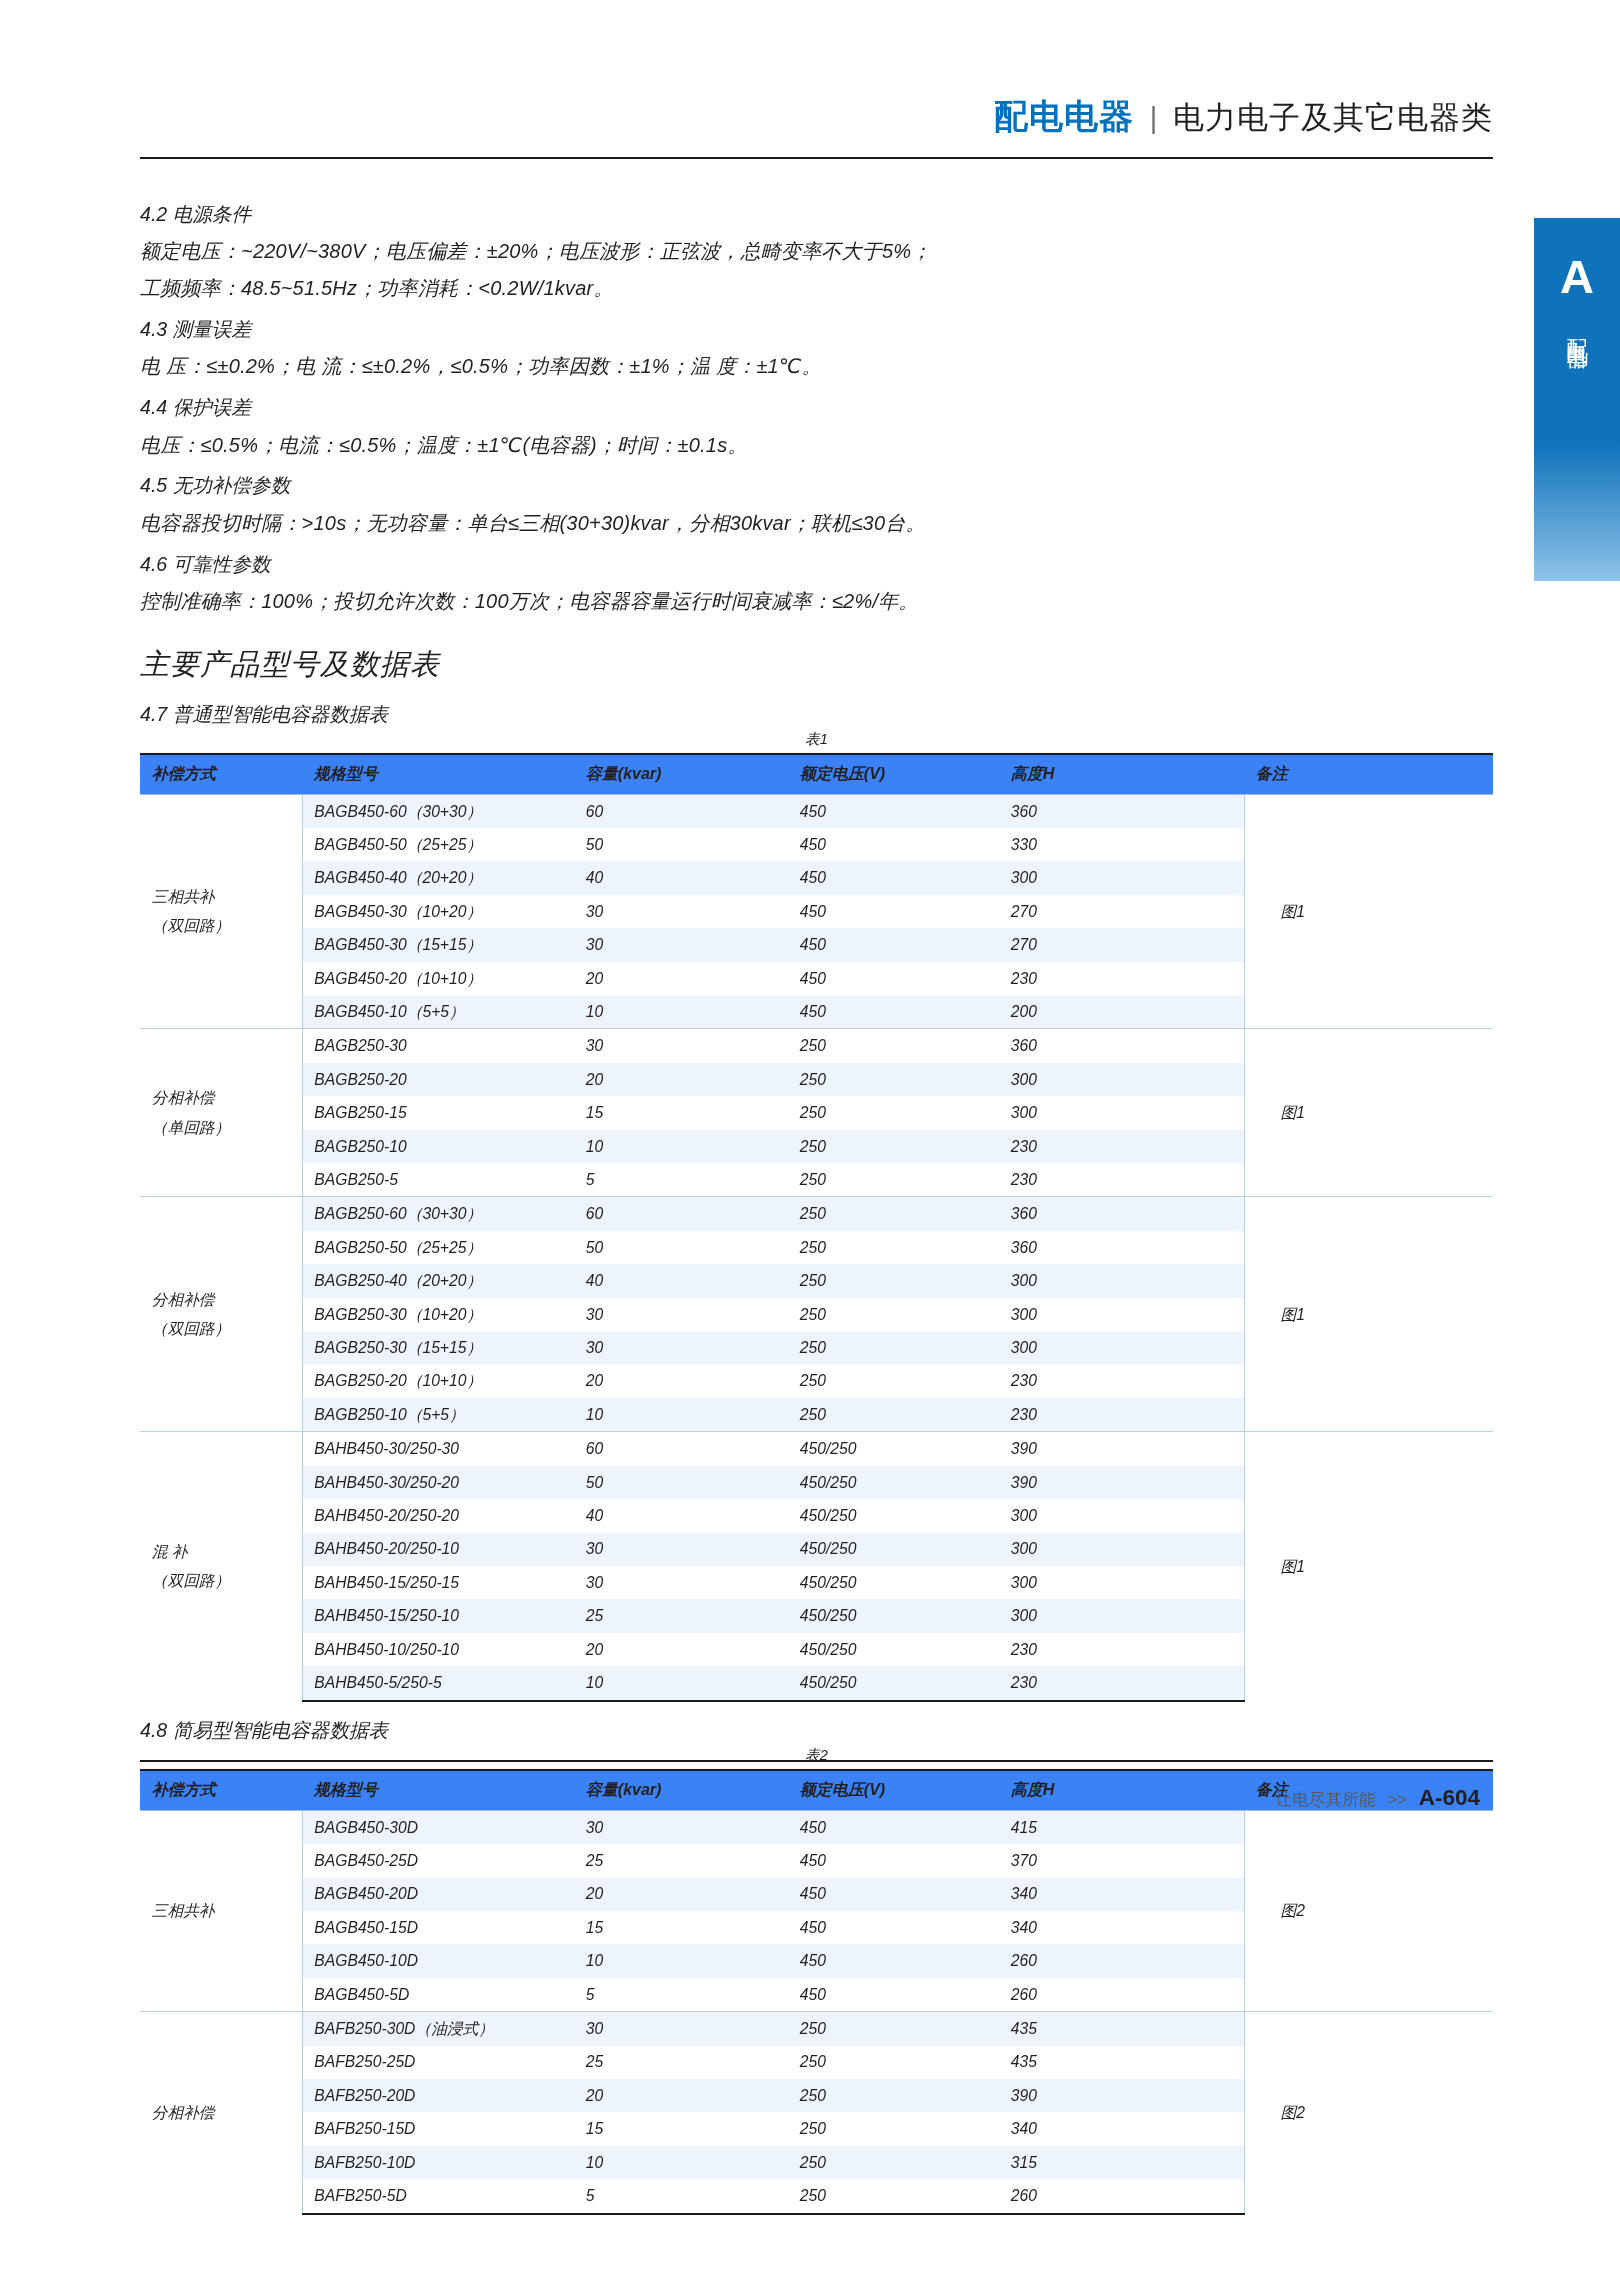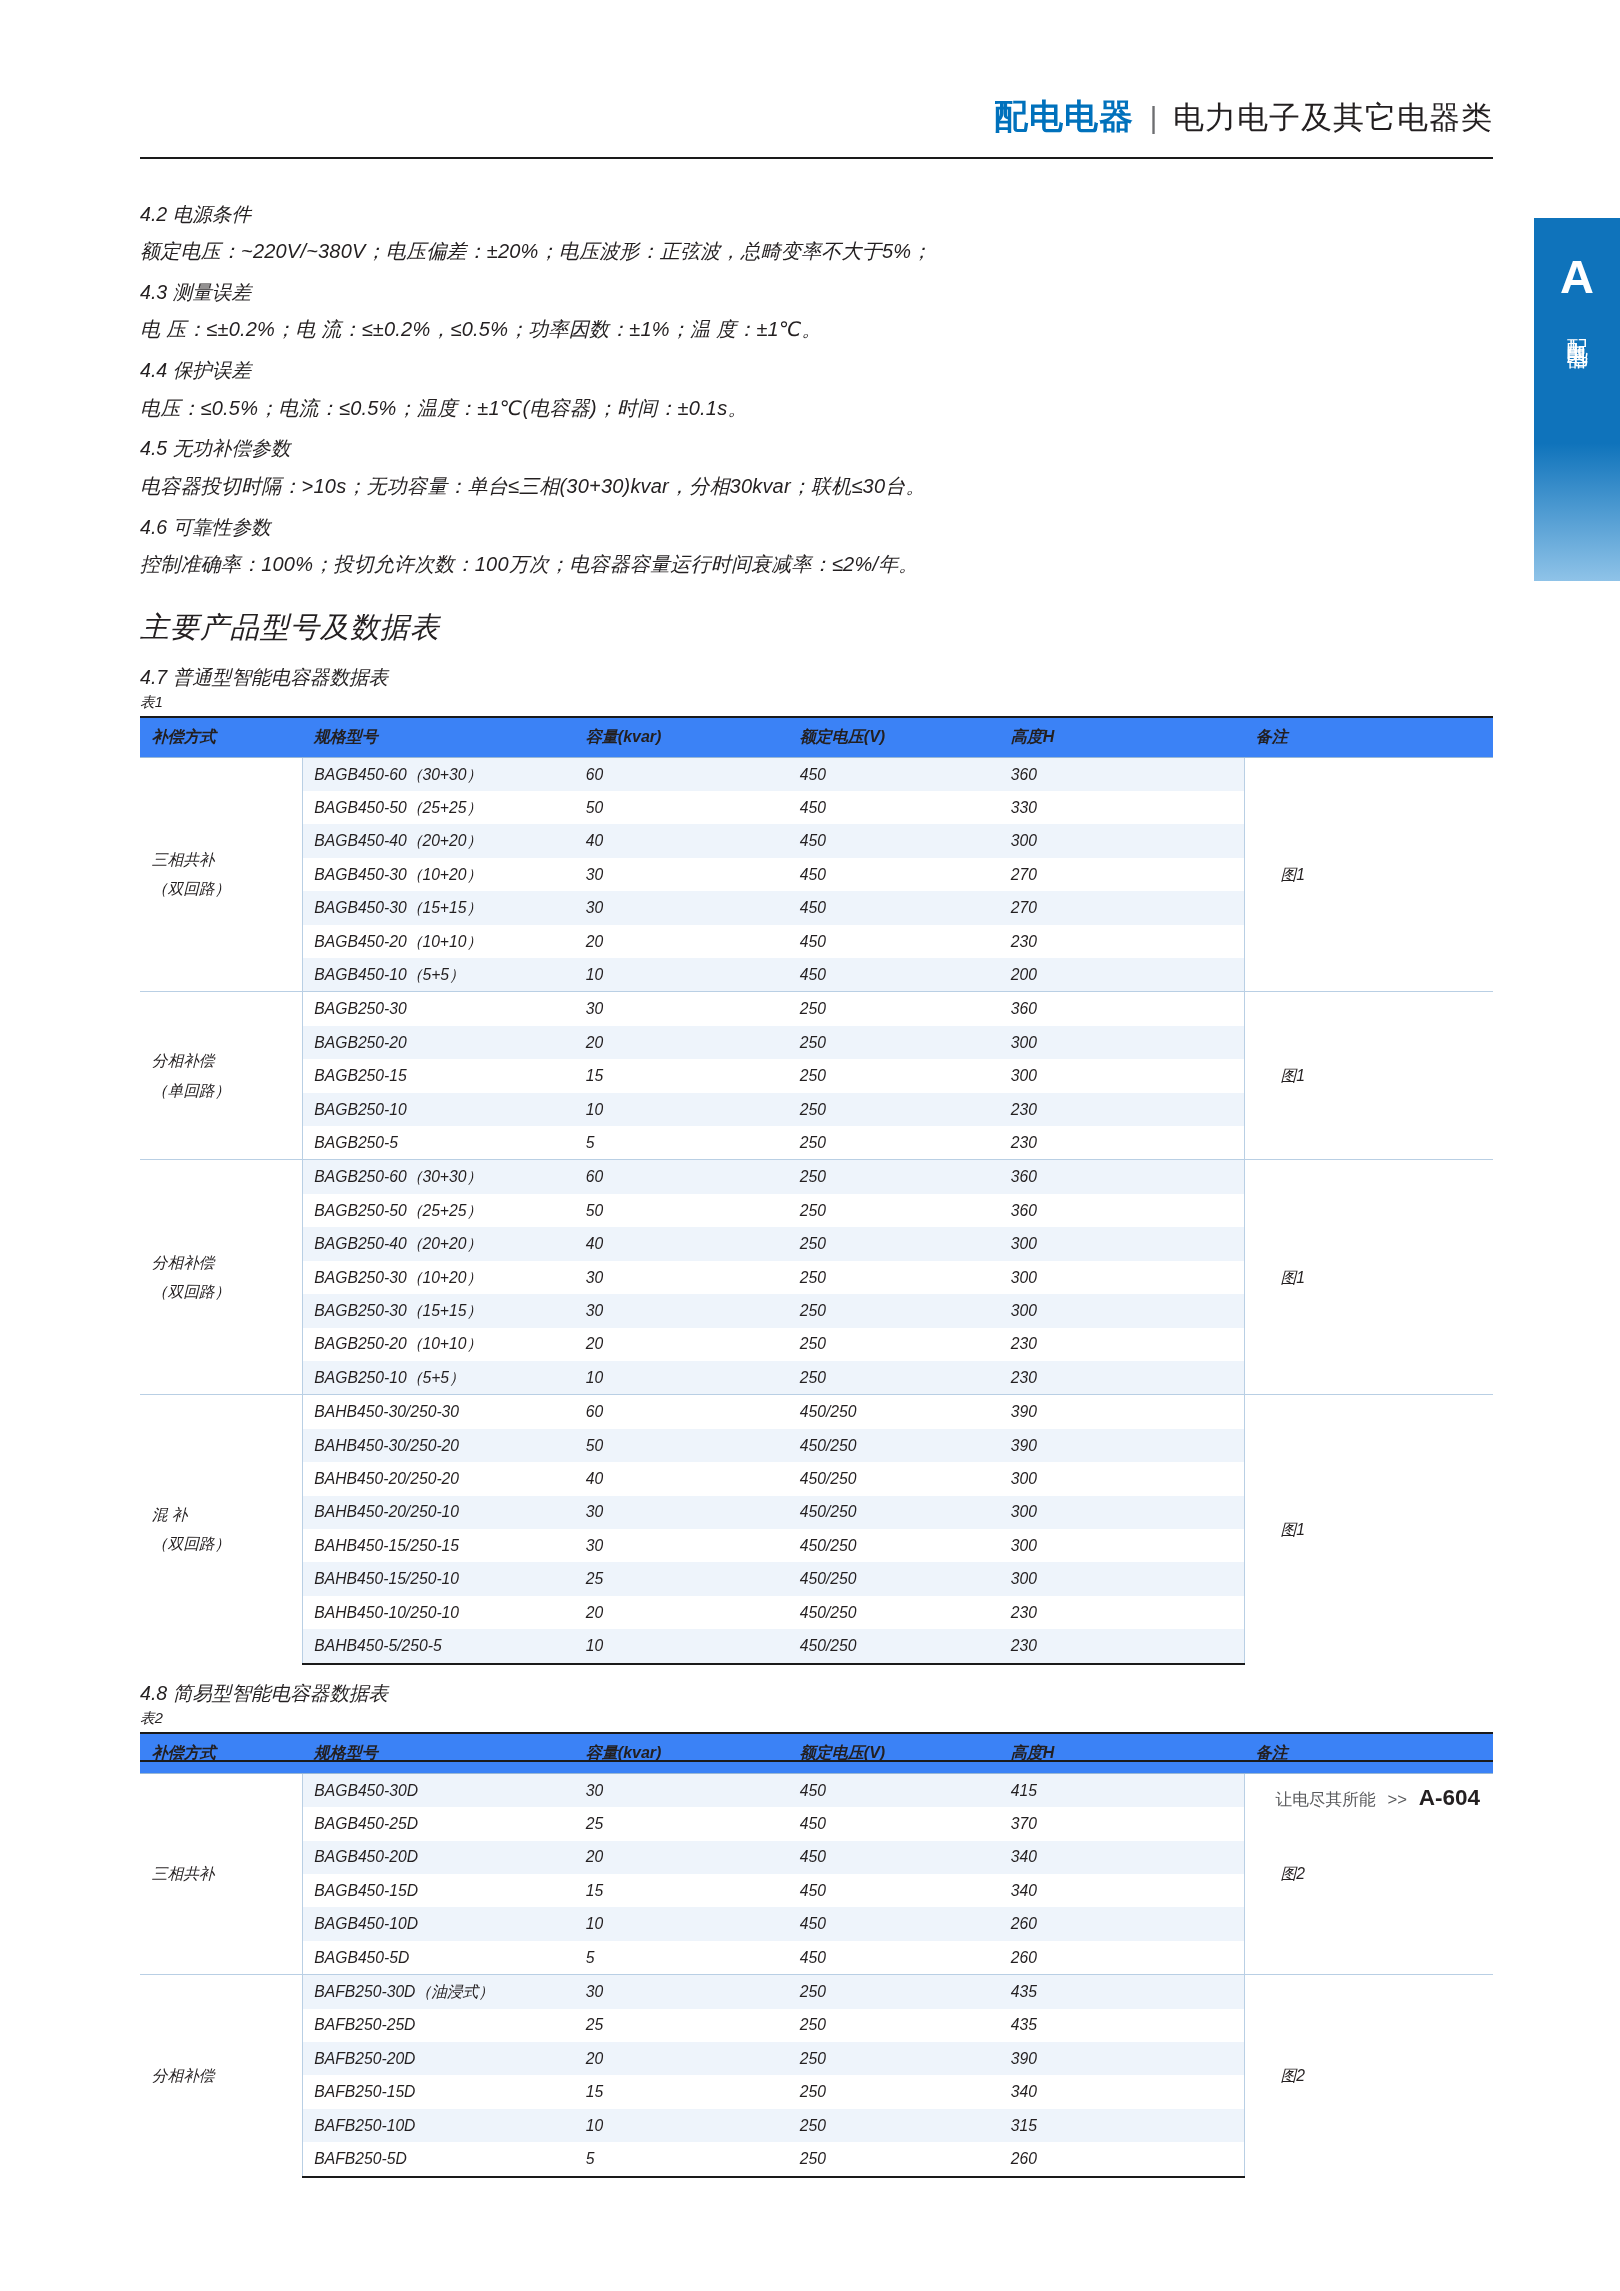--- a/index.html
+++ b/index.html
@@ -109,21 +109,21 @@
     margin: 25.5px 0 13.7px 0;
     color: #231f20;
     letter-spacing: 1px;
   }
 
   .table-caption {
     font-size: 19.6px;
     margin: 15.7px 0 2px 0;
   }
   .table-no {
-    text-align: left;
+    text-align: center;
     font-size: 14.7px;
     color: #231f20;
     margin: 0 0 3.9px 0;
   }
 
   
   table.data {
     border-collapse: collapse;
     width: 1353px;
     font-size: 15.7px;
@@ -213,20 +213,21 @@
   <div class="side-tab">
     <div class="side-tab-letter">A</div>
     <div class="side-tab-text">配电电器</div>
   </div>
 
   <div class="content">
 
     <div class="block">
       <div class="sec-title">4.2 电源条件</div>
       <div class="sec-line">额定电压：~220V/~380V；电压偏差：±20%；电压波形：正弦波，总畸变率不大于5%；</div>
+      <div class="sec-line">工频频率：48.5~51.5Hz；功率消耗：&lt;0.2W/1kvar。</div>
     </div>
     <div class="block">
       <div class="sec-title">4.3 测量误差</div>
       <div class="sec-line">电 压：≤±0.2%；电 流：≤±0.2%，≤0.5%；功率因数：±1%；温 度：±1℃。</div>
     </div>
     <div class="block">
       <div class="sec-title">4.4 保护误差</div>
       <div class="sec-line">电压：≤0.5%；电流：≤0.5%；温度：±1℃(电容器)；时间：±0.1s。</div>
     </div>
     <div class="block">

